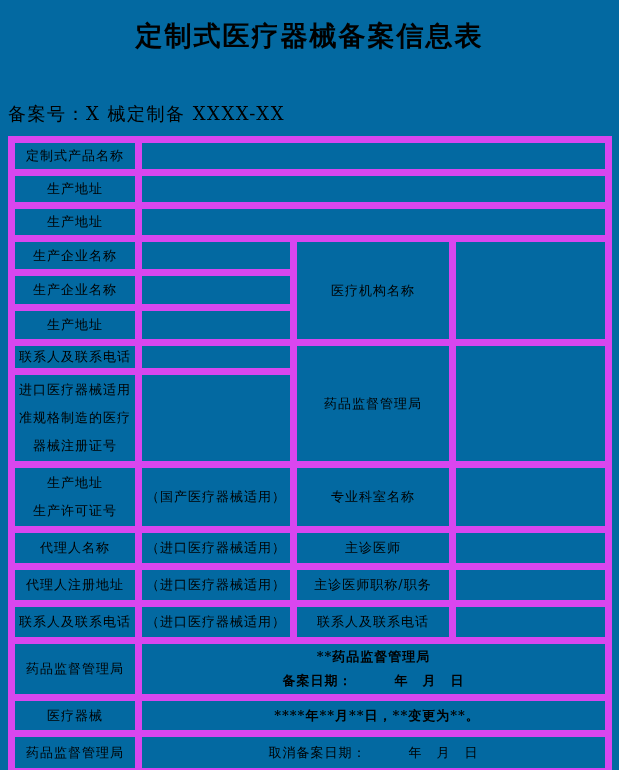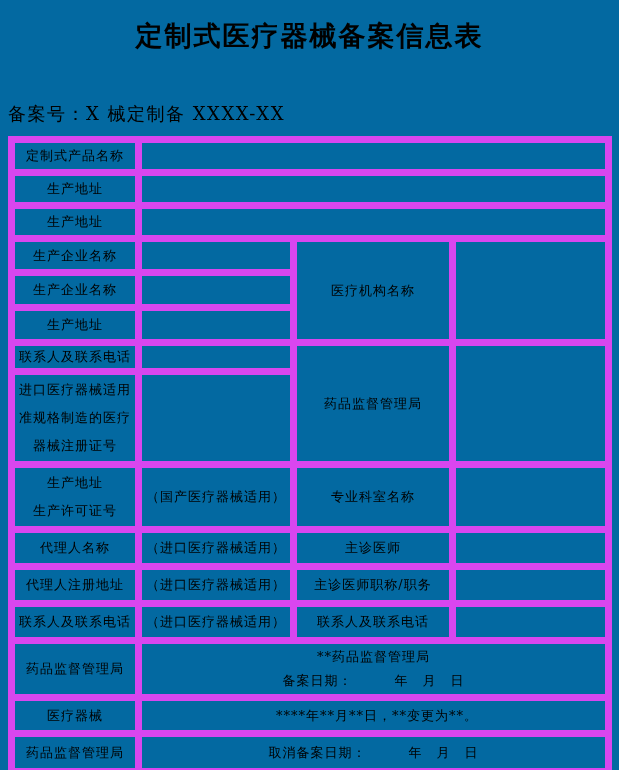--- a/index.html
+++ b/index.html
@@ -39,22 +39,22 @@
     border: 7px solid #d946ef;
     font-size: 13px;
     letter-spacing: 1px;
     text-align: center;
     vertical-align: middle;
     padding: 1px 2px;
     overflow: hidden;
   }
   .pre { white-space: pre-line; }
   .lh { line-height: 2.15; }
-  .tight { line-height: 1.85; }
-  .left { text-align: left; padding-left: 9px !important; }
+  .tight { line-height: 1.85; font-weight: bold; }
+  .left { text-align: left; padding-left: 9px !important; font-weight: bold; }
 </style>
 </head>
 <body>
 
 <div class="page">
 
   <div class="title">定制式医疗器械备案信息表</div>
   <div class="record">备案号：X 械定制备 XXXX-XX</div>
 
   <table class="form">

